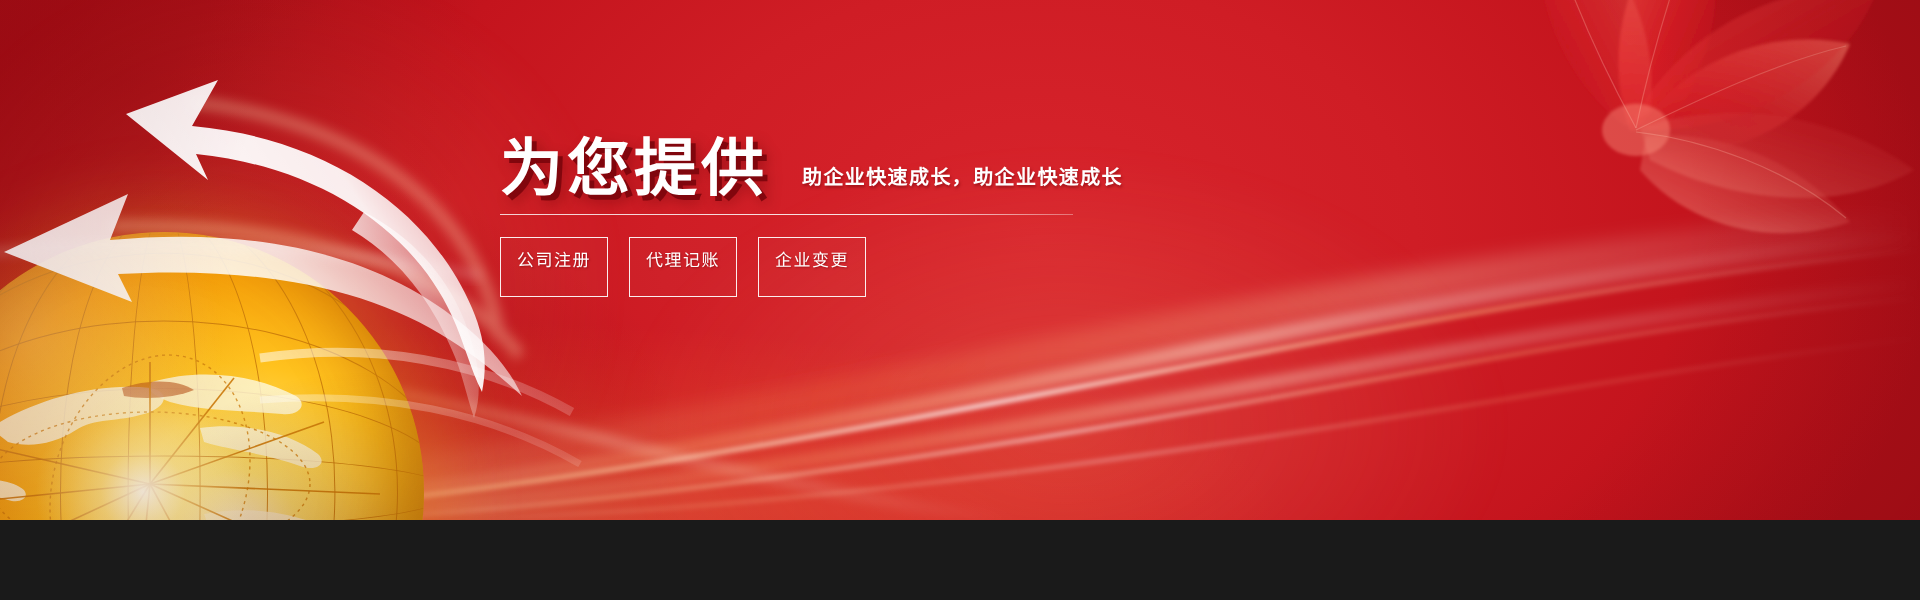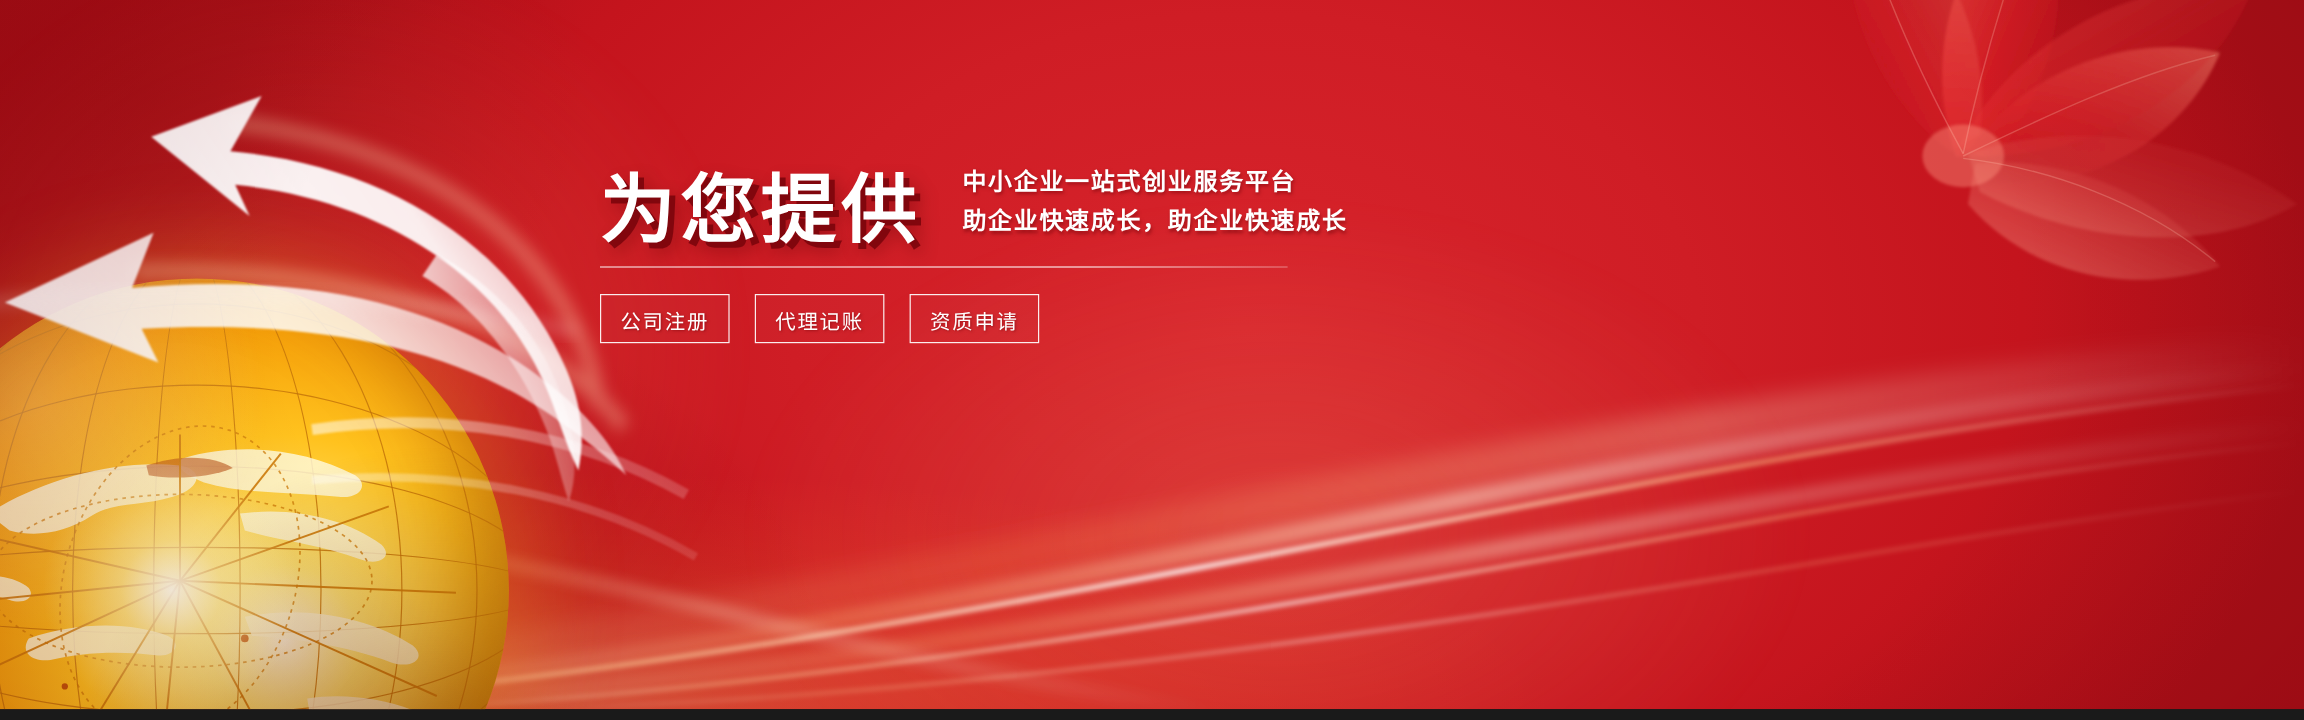--- a/index.html
+++ b/index.html
@@ -1,19 +1,19 @@
 <!DOCTYPE html>
 <html lang="zh-CN"><head>
 <meta charset="utf-8">
 <title>Banner</title>
 <style>
   * { margin:0; padding:0; box-sizing:border-box; }
   html,body{ background:#1a1a1a; }
   .stage{
-    position:relative; width:1920px; height:591px; overflow:hidden;
+    position:relative; width:1920px; height:520px; overflow:hidden;
     font-family:"Liberation Sans","DejaVu Sans",sans-serif;
     background:#c4141d;
   }
 
   
   .bg-base{
     position:absolute; inset:0;
     background:
       radial-gradient(ellipse 900px 620px at 54% 46%, #d8242c 0%, #cf1d25 42%, #c4141d 72%, #ad0f18 100%);
   }
@@ -95,21 +95,21 @@
     text-shadow:1px 2px 3px rgba(110,4,10,.55);
   }
   .divider{
     margin-top:12px; width:573px; height:1px;
     background:linear-gradient(90deg, rgba(255,255,255,.80) 0%, rgba(255,255,255,.88) 70%, rgba(255,255,255,.35) 100%);
   }
   .btn-row{ display:flex; gap:21px; margin-top:22px; }
   .btn{
     border:1px solid rgba(255,255,255,.92);
     color:#ffffff; font-size:17px; letter-spacing:1.5px;
-    padding:8px 16px 6px; white-space:nowrap;
+    padding:8px 16px 25px; white-space:nowrap;
     background:rgba(255,255,255,.02);
     text-shadow:1px 1px 2px rgba(110,4,10,.5);
   }
 </style>
 </head>
 <body>
 
 <div class="stage">
 
   <div class="bg-base"></div>
@@ -351,27 +351,26 @@
       </g>
     </svg>
   </div>
 
   <div class="vignette"></div>
 
   <div class="content">
     <div class="headline-row">
       <div class="headline">为您提供</div>
       <div class="sublines">
-        <div class="subline">中小企业一站式创业服务平台</div>
         <div class="subline">助企业快速成长，助企业快速成长</div>
       </div>
     </div>
 
     <div class="divider"></div>
 
     <div class="btn-row">
       <div class="btn">公司注册</div>
       <div class="btn">代理记账</div>
-      <div class="btn">资质申请</div>
+      <div class="btn">企业变更</div>
     </div>
   </div>
 
 </div>
 
 </body></html>

